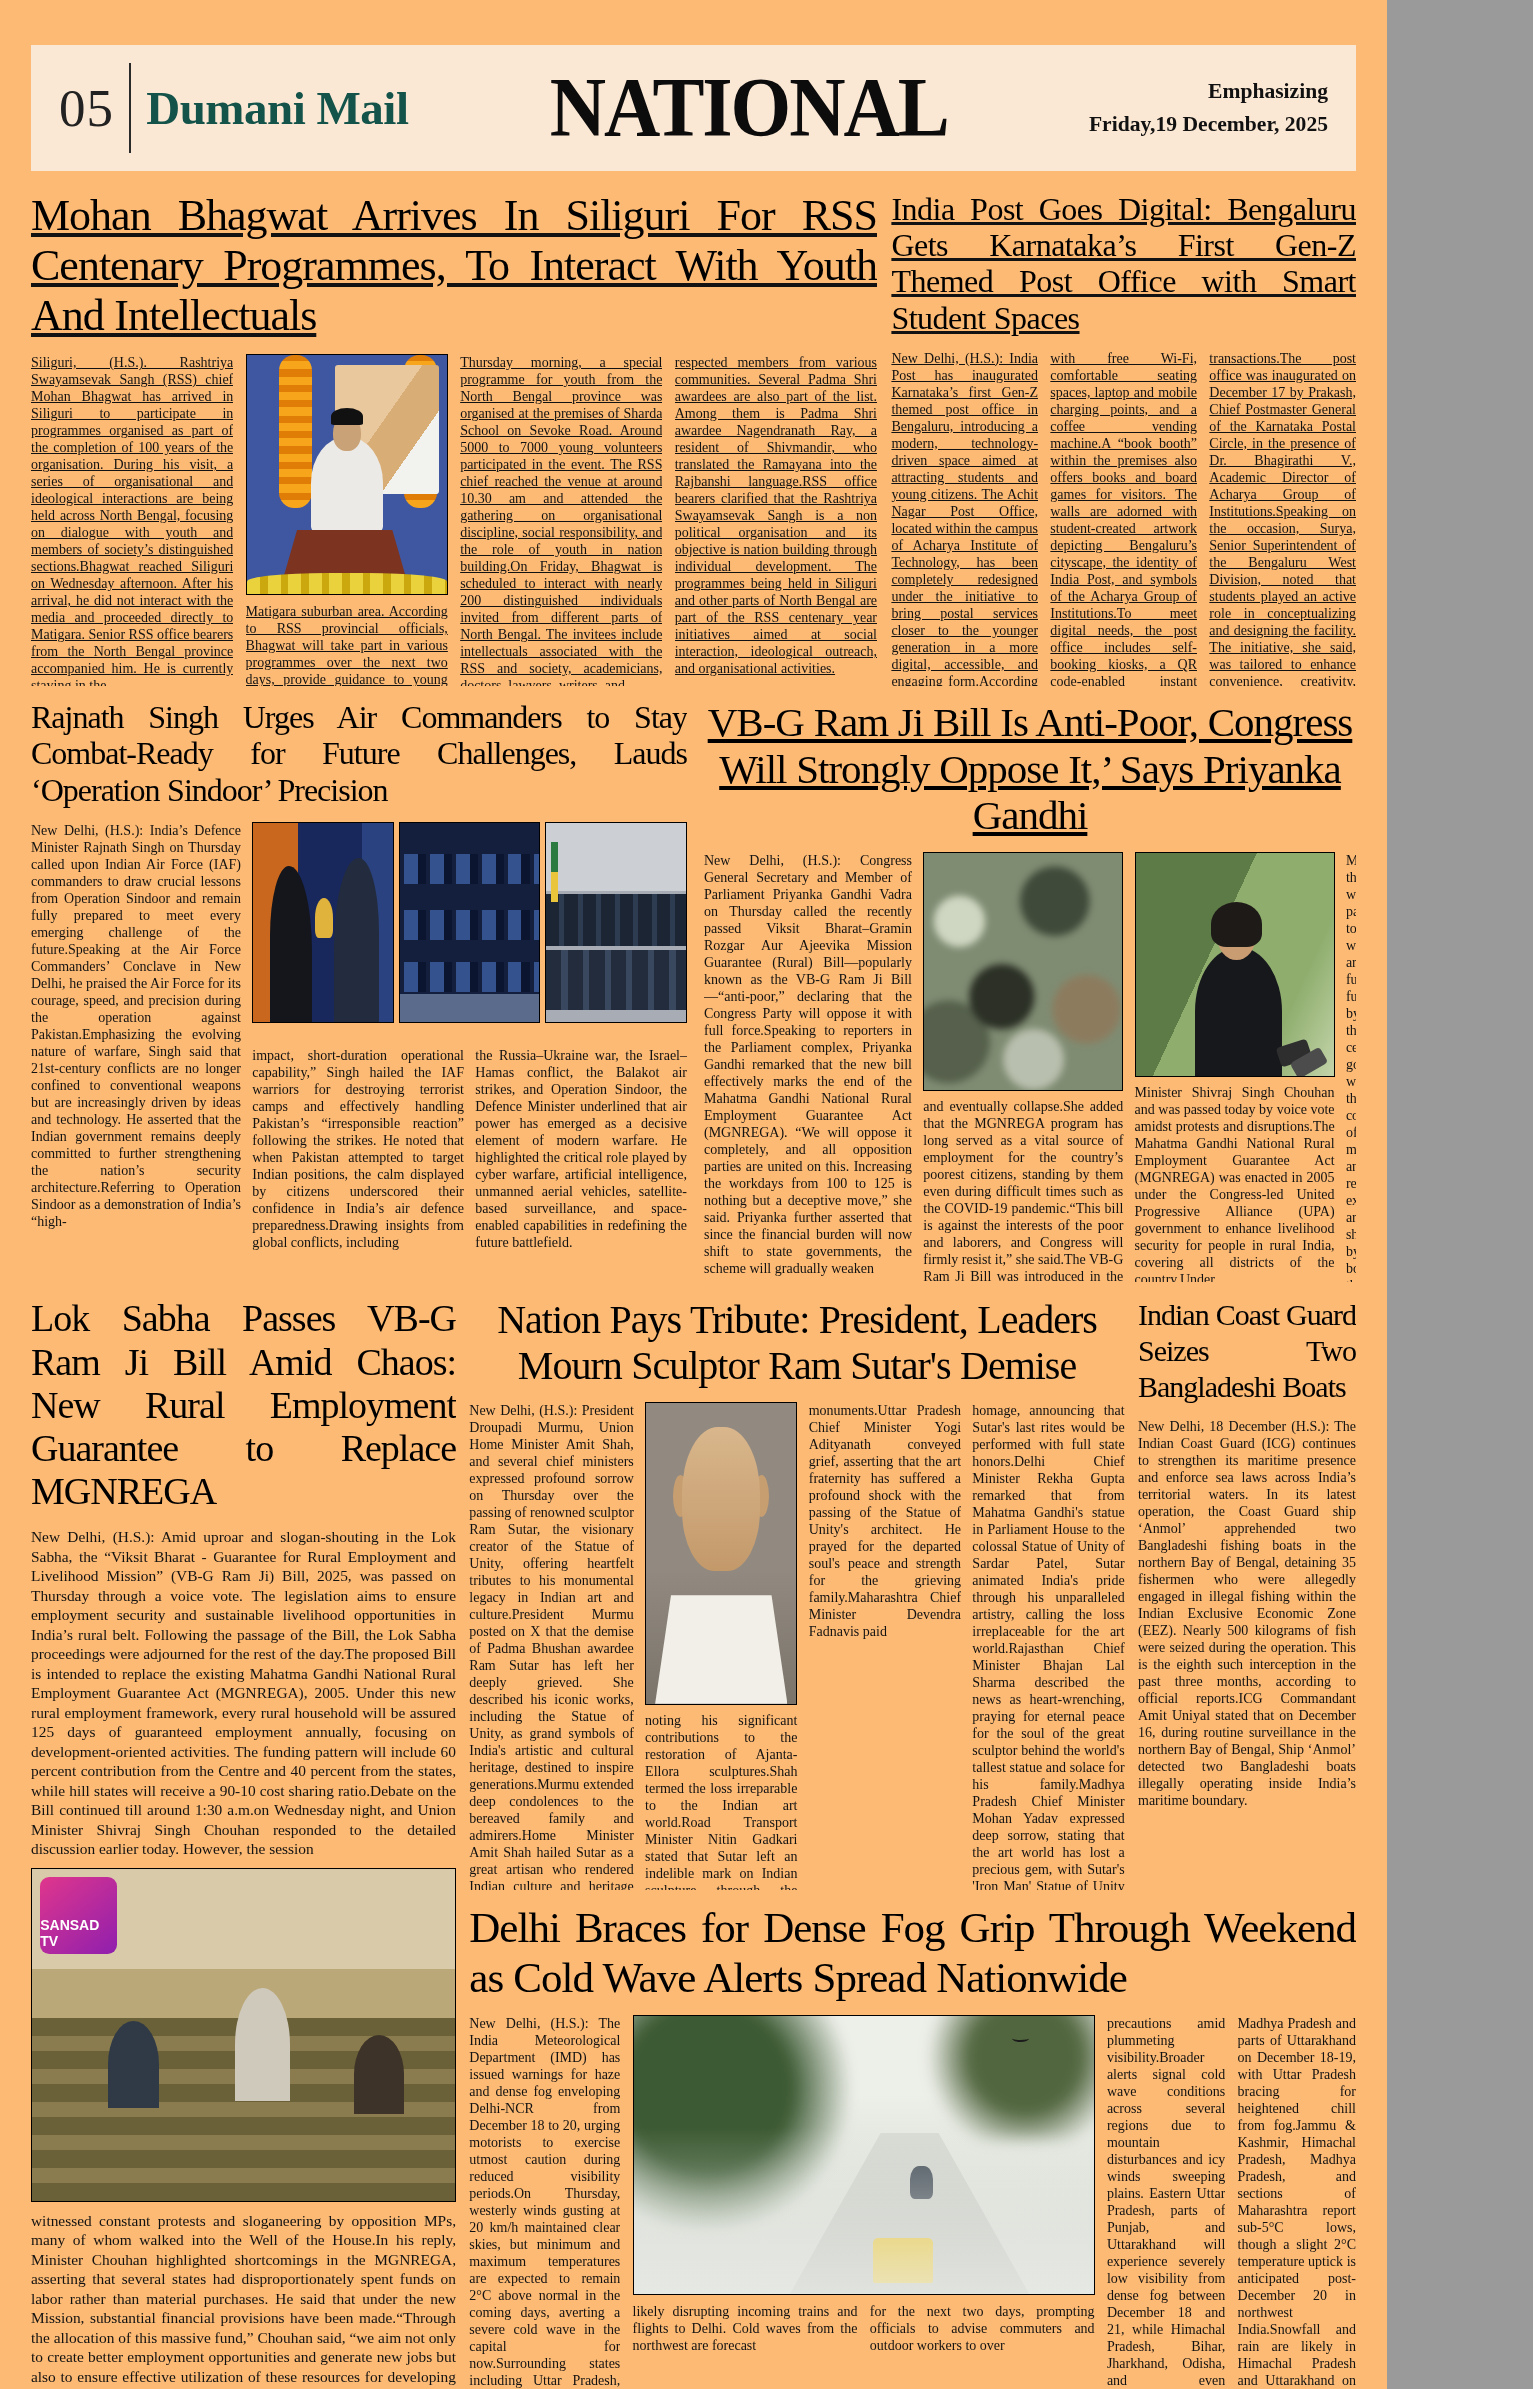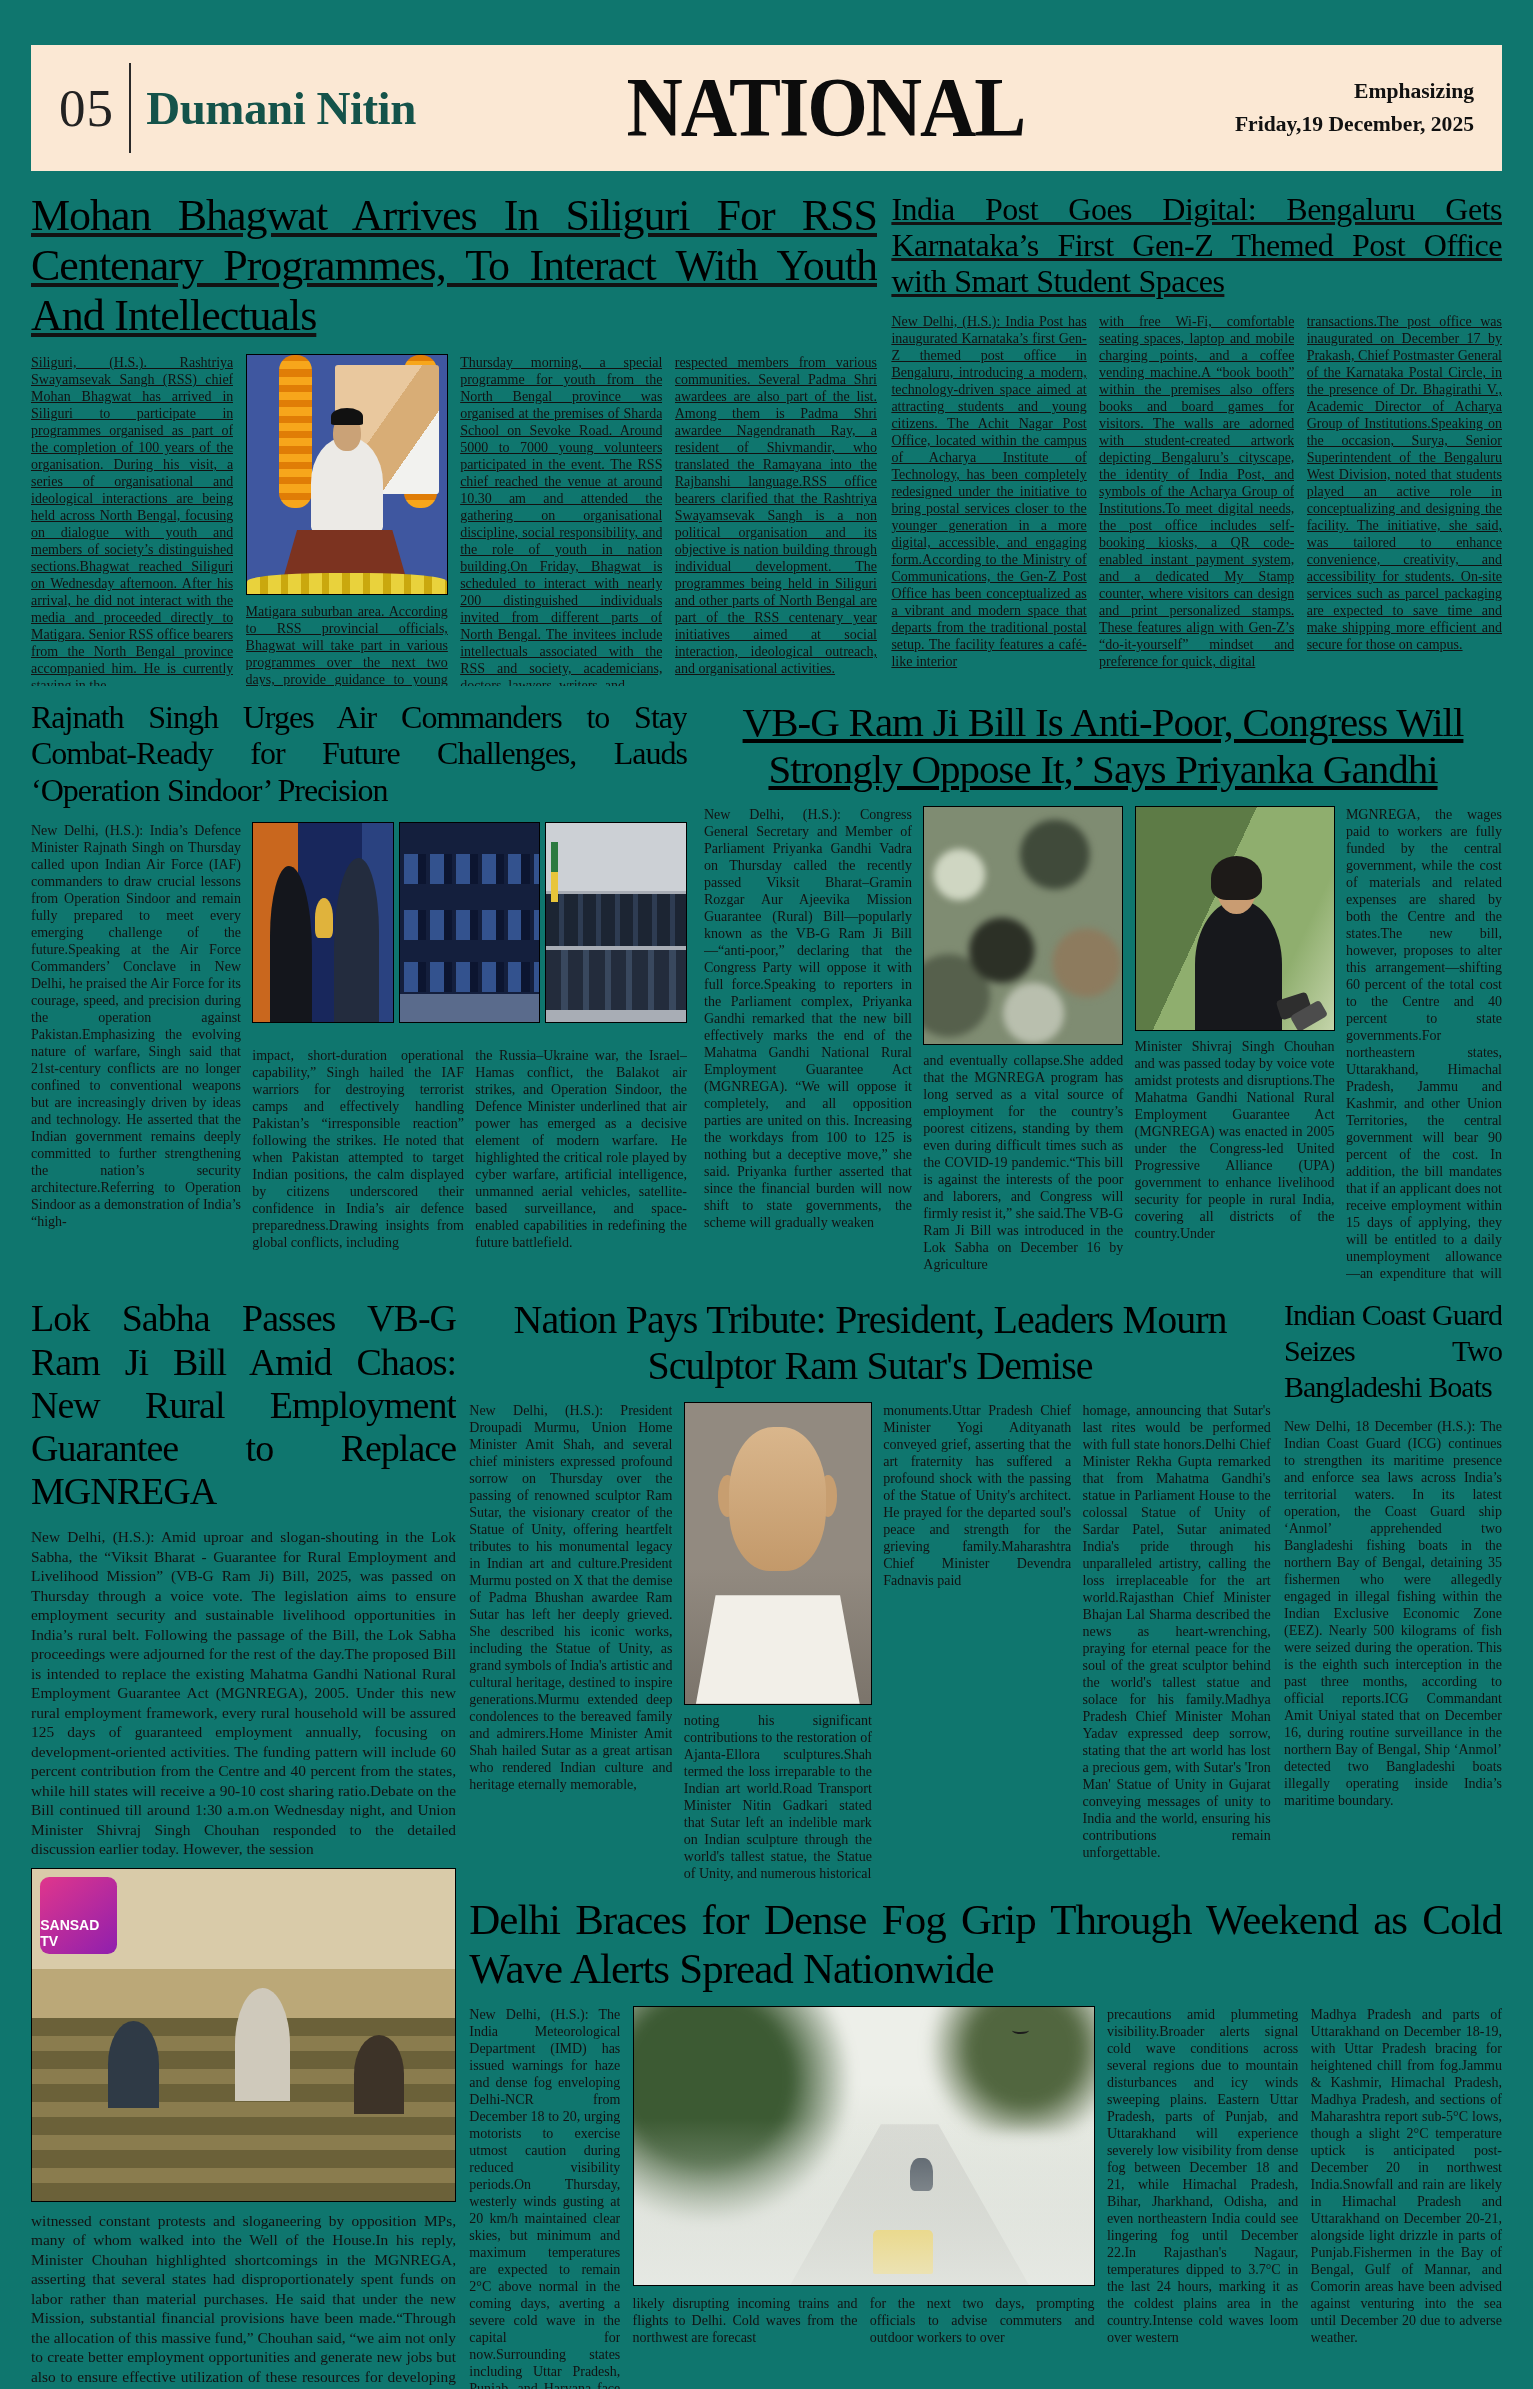--- a/index.html
+++ b/index.html
@@ -1,18 +1,18 @@
 <!DOCTYPE html>
 <html style="font-size:8.2px"><head>
 <meta charset="utf-8">
 <style>
   html,body{margin:0;padding:0;background:#9a9a9a;}
   *{box-sizing:border-box;}
   .sheet{
-    width:1533px;height:2389px;background:#0f766e;position:relative;
+    width:1387px;height:2389px;background:#fdba74;position:relative;
     font-family:"Liberation Serif","DejaVu Serif",serif;color:#121212;
     padding:45px 31px 0;overflow:hidden;
   }
   
   .band{height:126px;background:#fbe8d4;display:flex;align-items:center;padding:0 28px;}
   .band-left{display:flex;align-items:center;gap:15.4px;}
   .pageno{font-size:53px;color:#222;letter-spacing:1px;}
   .vline{width:1.5px;height:90px;background:#2a2a2a;}
   .brand{font-size:47px;font-weight:bold;color:#14534a;letter-spacing:-0.5px;}
   .section-title{flex:1;text-align:center;font-size:78px;font-weight:bold;color:#0c0c0c;letter-spacing:-2.1px;transform:scaleY(1.08);}
@@ -134,21 +134,21 @@
 </style>
 </head>
 <body>
 
 <div class="sheet">
 
   <header class="band">
     <div class="band-left">
       <span class="pageno">05</span>
       <span class="vline"></span>
-      <span class="brand">Dumani Nitin</span>
+      <span class="brand">Dumani Mail</span>
     </div>
     <div class="section-title">NATIONAL</div>
     <div class="dateline">
       <div>Emphasizing</div>
       <div>Friday,19 December, 2025</div>
     </div>
   </header>
 
   <div class="row1">
 

